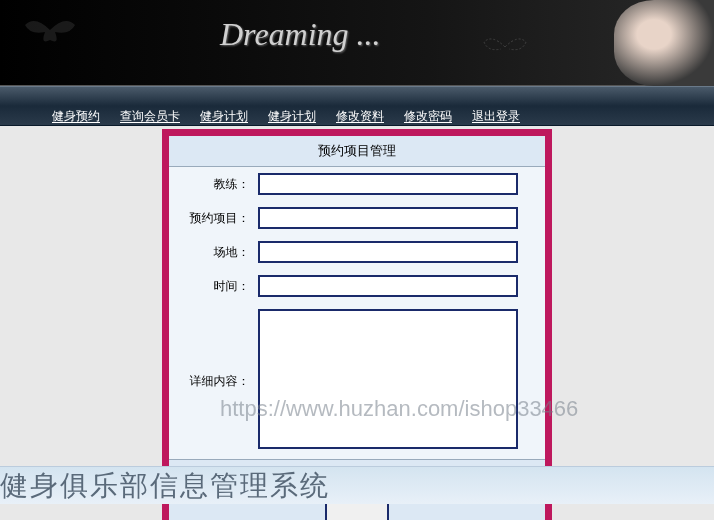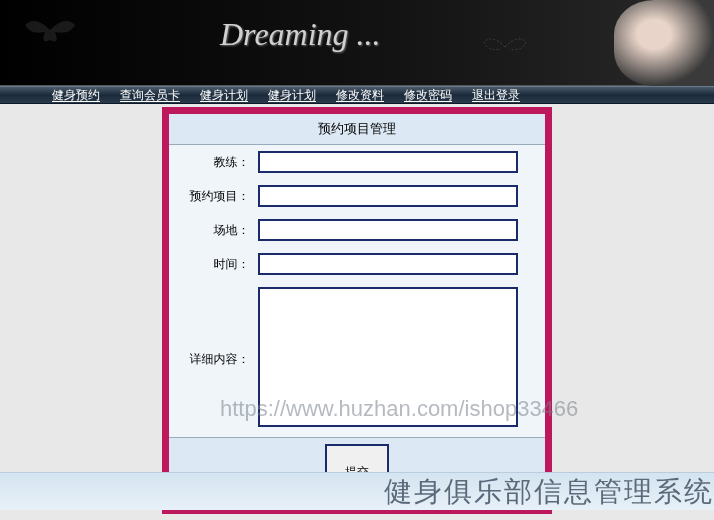--- a/index.html
+++ b/index.html
@@ -52,26 +52,26 @@
       position: absolute;
       right: 0;
       top: 0;
       width: 100px;
       height: 86px;
       background: radial-gradient(ellipse at 40% 40%, #e8d4c8 20%, #3a3a3a 70%);
       border-radius: 40% 0 0 40%;
     }
     
     .navbar {
-      height: 18px;
+      height: 40px;
       background: linear-gradient(to bottom, #4a5a6a 0%, #1a2a3a 50%, #2a3a4a 100%);
       border-top: 1px solid #6a7a8a;
       border-bottom: 1px solid #0a1a2a;
       display: flex;
-      align-items: flex-start;
+      align-items: flex-end;
       padding-left: 42px;
       font-family: Liberation Serif, serif;
     }
     .nav-item {
       color: #fff;
       padding: 0 10px;
       font-size: 12px;
       cursor: pointer;
       text-decoration: underline;
       text-underline-offset: 2px;
@@ -142,28 +142,28 @@
       top: 396px;
       left: 220px;
       color: rgba(120,130,140,0.55);
       font-size: 22px;
       font-family: Arial, sans-serif;
       pointer-events: none;
     }
     
     .footer {
       position: absolute;
-      bottom: 10px;
+      bottom: 16px;
       width: 714px;
       height: 38px;
       background: linear-gradient(to bottom, #d4e4f0 0%, #e8f0f8 100%);
       border-top: 1px solid #bcd;
       display: flex;
       align-items: center;
-      justify-content: flex-end;
+      justify-content: flex-start;
     }
     .footer-title {
       color: #5a6a7a;
       font-size: 28px;
       font-family: SimSun, serif;
       letter-spacing: 2px;
     }
   </style>
 </head>
 <body>

